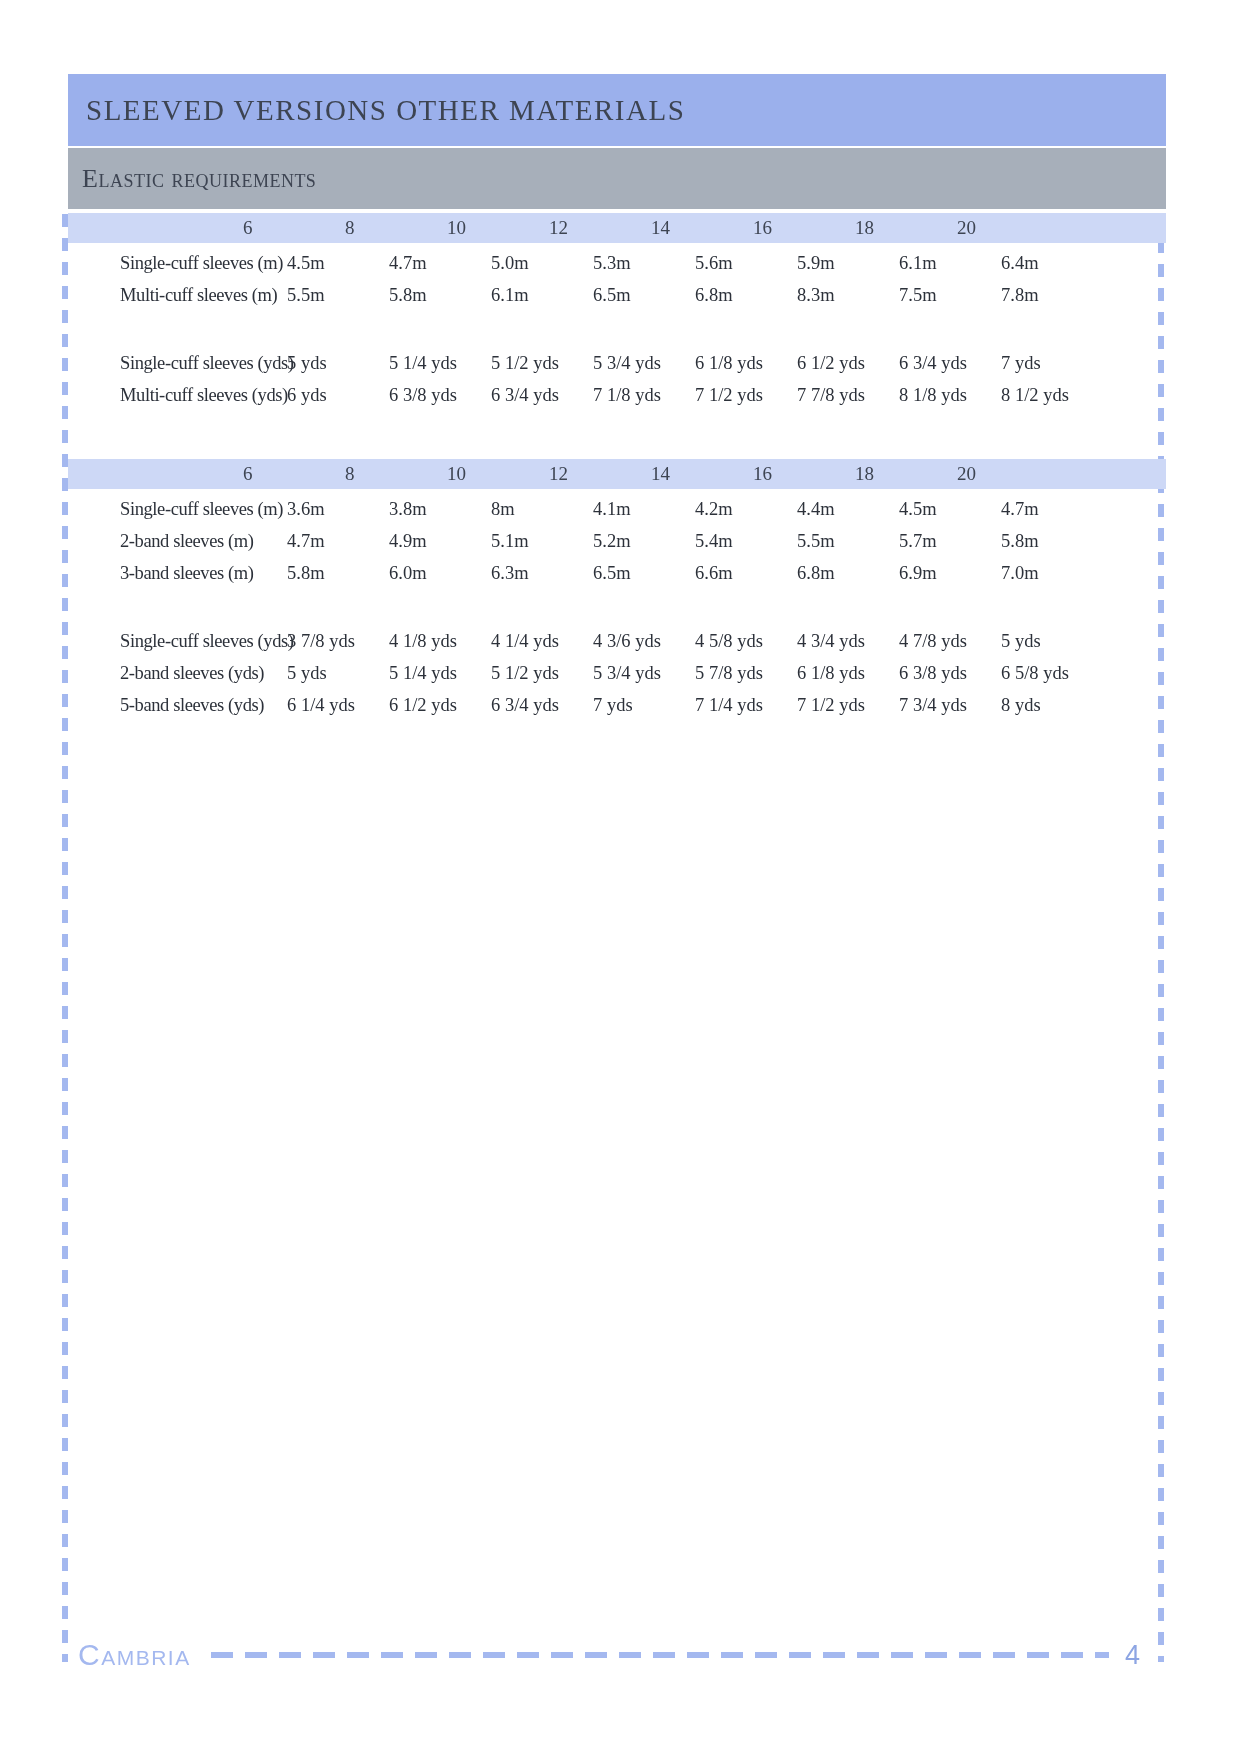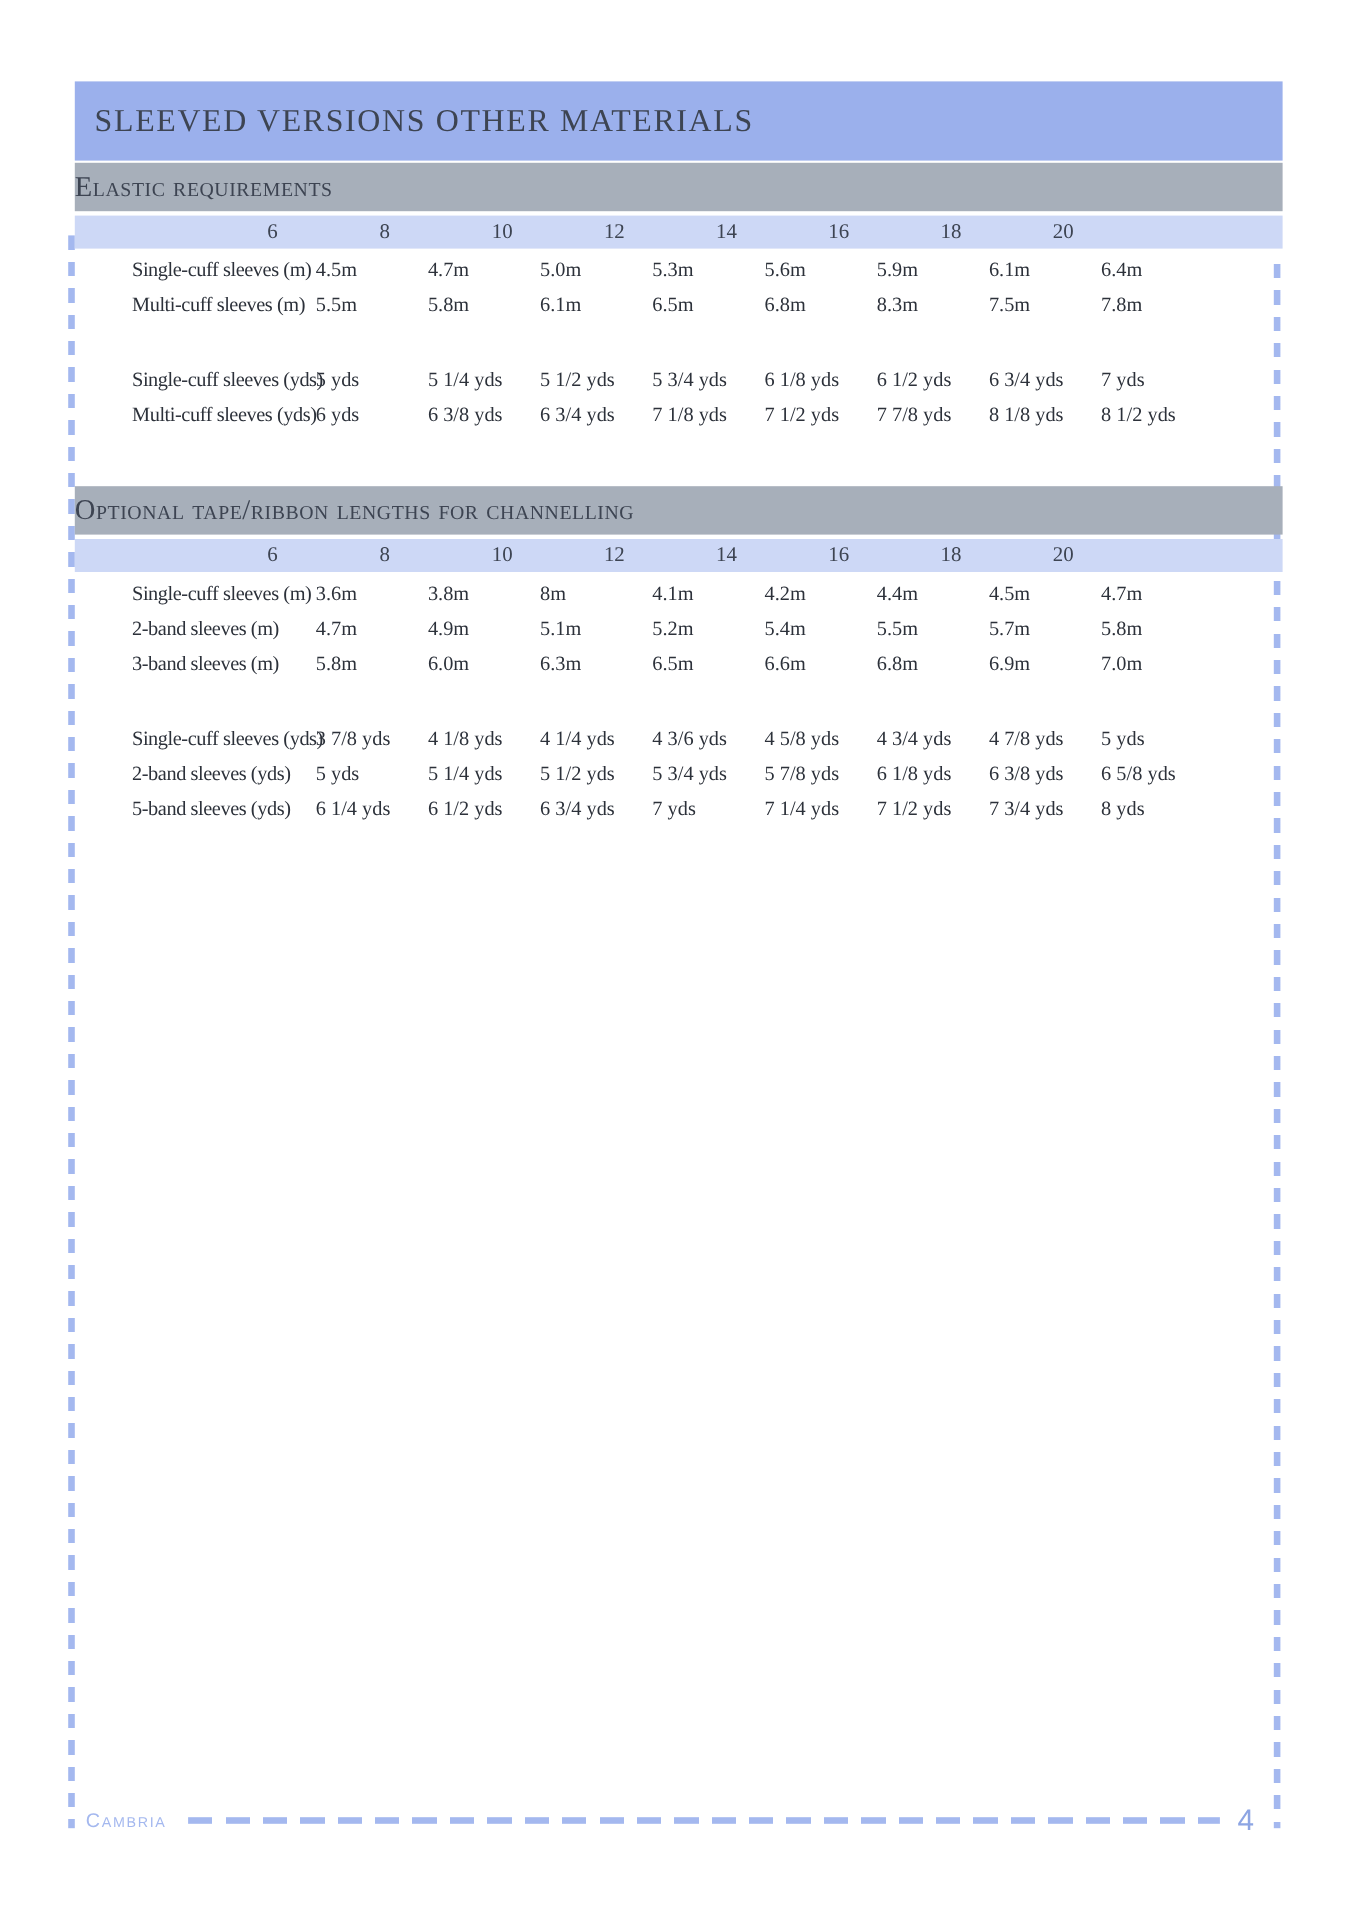--- a/index.html
+++ b/index.html
@@ -29,25 +29,26 @@
     align-items: center;
     padding-left: 18px;
     box-sizing: border-box;
     font-size: 29px;
     letter-spacing: 1.5px;
     color: var(--c-heading-text, #3d4452);
   }
   .section { margin-top: 0; }
   .section + .section { margin-top: 48px; }
   .section-banner {
-    height: 44px;
+    height: 61px;
     margin-top: 2px;
     background: var(--c-section-banner, #a7afba);
     display: flex;
     align-items: center;
+    padding-left: 14px;
     box-sizing: border-box;
     font-variant: small-caps;
     font-size: 26px;
     letter-spacing: 0.5px;
     color: var(--c-heading-text, #3d4452);
   }
   .size-header {
     margin-top: 4px;
     height: 30px;
     background: var(--c-size-band, #cdd8f6);
@@ -87,21 +88,21 @@
     left: 78px;
     top: 1638px;
     width: 1062px;
     height: 34px;
     display: flex;
     align-items: center;
   }
   .footer-brand {
     font-family: "Liberation Sans", sans-serif;
     font-variant: small-caps;
-    font-size: 18px;
+    font-size: 30px;
     letter-spacing: 1.5px;
     color: var(--c-accent, #a4b8ef);
   }
   .footer-line {
     flex: 1;
     height: 6px;
     margin: 0 16px 0 20px;
     background: repeating-linear-gradient(90deg,
       var(--c-accent, #a4b8ef) 0px, var(--c-accent, #a4b8ef) 22px,
       transparent 22px, transparent 34px);
@@ -183,21 +184,20 @@
               <div class="cell value-cell">7 1/2 yds</div>
               <div class="cell value-cell">7 7/8 yds</div>
               <div class="cell value-cell">8 1/8 yds</div>
               <div class="cell value-cell">8 1/2 yds</div>
             </div>
           </div>
         </div>
     </div>
 
     <div class="section">
-      <div class="section-banner">Optional tape/ribbon lengths for channelling</div>
       <div class="size-header">
           <div class="cell label-cell"></div>
           <div class="cell size-cell">6</div>
           <div class="cell size-cell">8</div>
           <div class="cell size-cell">10</div>
           <div class="cell size-cell">12</div>
           <div class="cell size-cell">14</div>
           <div class="cell size-cell">16</div>
           <div class="cell size-cell">18</div>
           <div class="cell size-cell">20</div>

